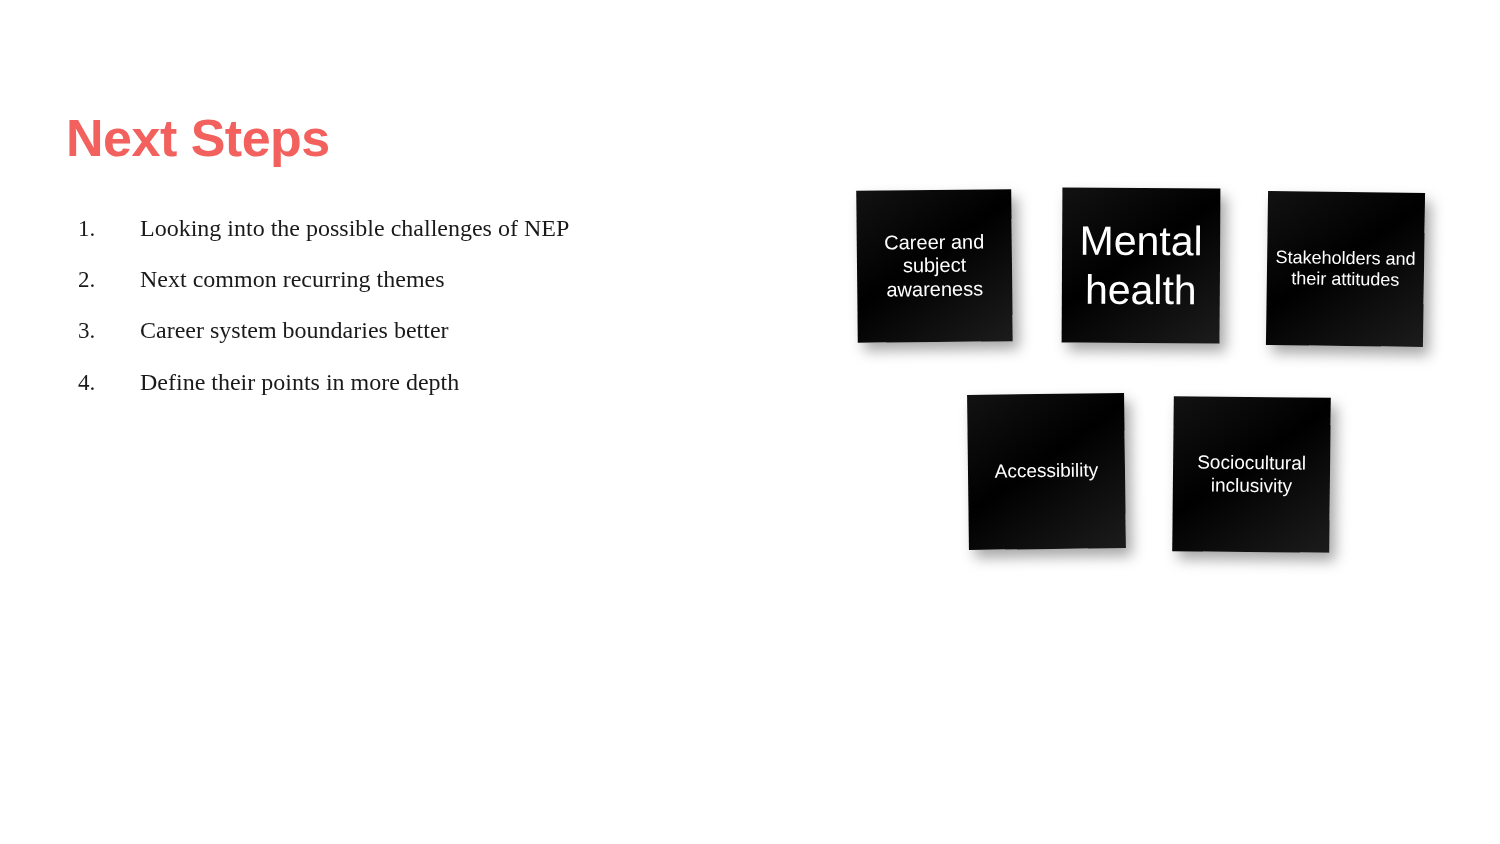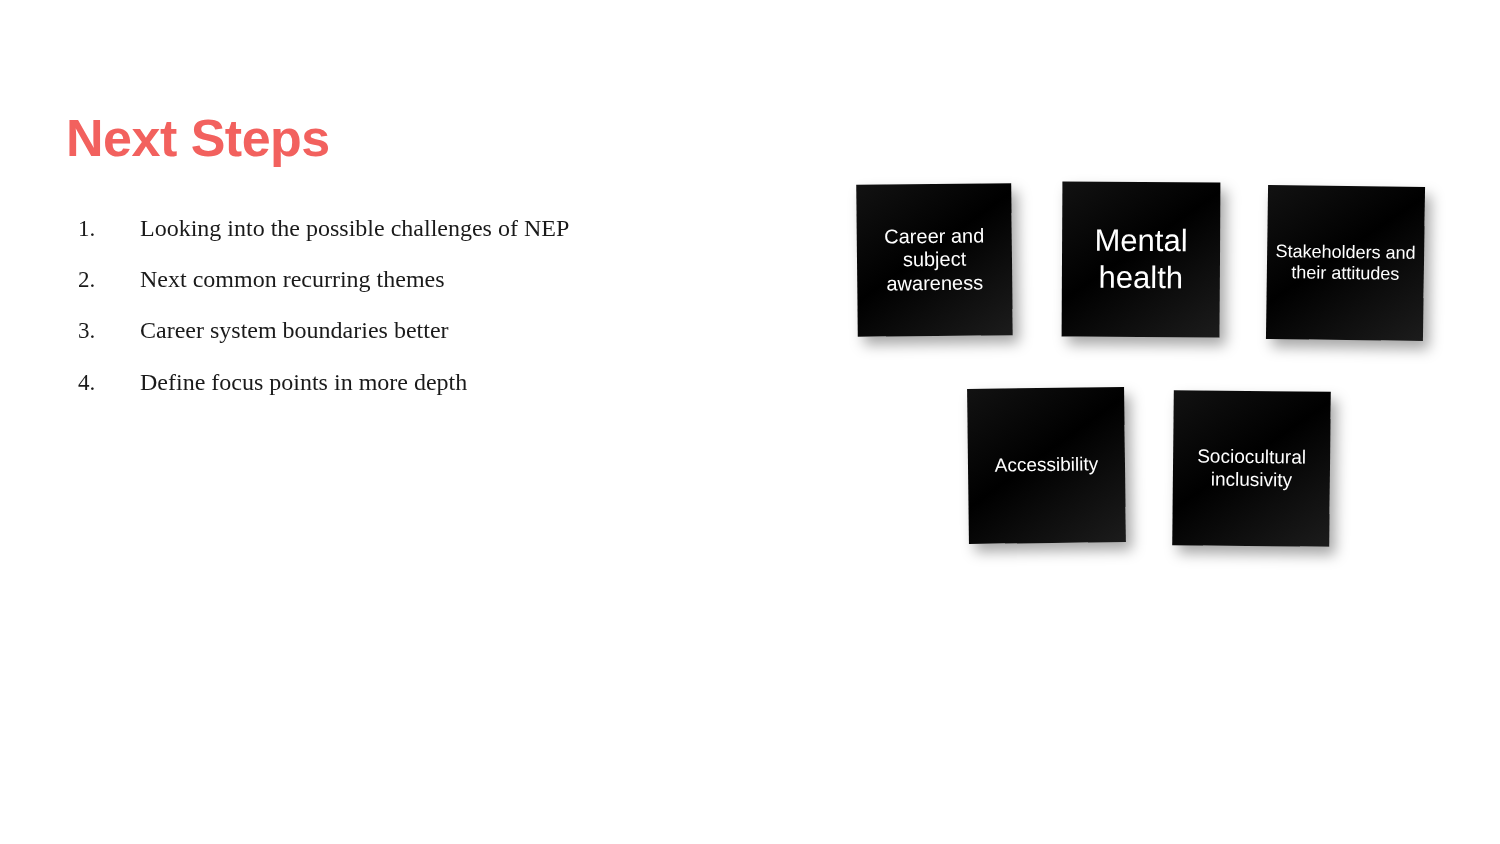--- a/index.html
+++ b/index.html
@@ -54,21 +54,21 @@
     font-size: 24px;
     color: #1a1a1a;
     font-family: "Liberation Serif", serif;
     line-height: 1.3;
   }
 
   
   .notes-area {
     position: absolute;
     left: 840px;
-    top: 144px;
+    top: 150px;
     width: 620px;
     height: 420px;
   }
   .note {
     position: absolute;
     background: linear-gradient(145deg, #121212 0%, #000000 45%, #0d0d0d 70%, #1c1c1c 100%);
     color: #ffffff;
     display: flex;
     align-items: center;
     justify-content: center;
@@ -79,21 +79,21 @@
     line-height: 1.18;
     font-family: "Liberation Sans", sans-serif;
   }
   .note-1 {
     left: 17px;  top: 12px;  width: 155px; height: 152px;
     font-size: 20px;
     transform: rotate(-0.6deg);
   }
   .note-2 {
     left: 222px; top: 10px;  width: 158px; height: 155px;
-    font-size: 31px;
+    font-size: 41px;
     transform: rotate(0.3deg);
   }
   .note-3 {
     left: 427px; top: 14px;  width: 157px; height: 154px;
     font-size: 18px;
     transform: rotate(0.8deg);
   }
   .note-4 {
     left: 128px; top: 216px; width: 157px; height: 155px;
     font-size: 19px;
@@ -124,21 +124,21 @@
       <div class="step-text">Next common recurring themes</div>
     </div>
 
     <div class="step-row">
       <div class="step-num">3.</div>
       <div class="step-text">Career system boundaries better</div>
     </div>
 
     <div class="step-row">
       <div class="step-num">4.</div>
-      <div class="step-text">Define focus points in more depth</div>
+      <div class="step-text">Define their points in more depth</div>
     </div>
 
   </div>
 
   <div class="notes-area">
     <div class="note note-1">Career and subject awareness</div>
     <div class="note note-2">Mental health</div>
     <div class="note note-3">Stakeholders and their attitudes</div>
     <div class="note note-4">Accessibility</div>
     <div class="note note-5">Sociocultural inclusivity</div>

